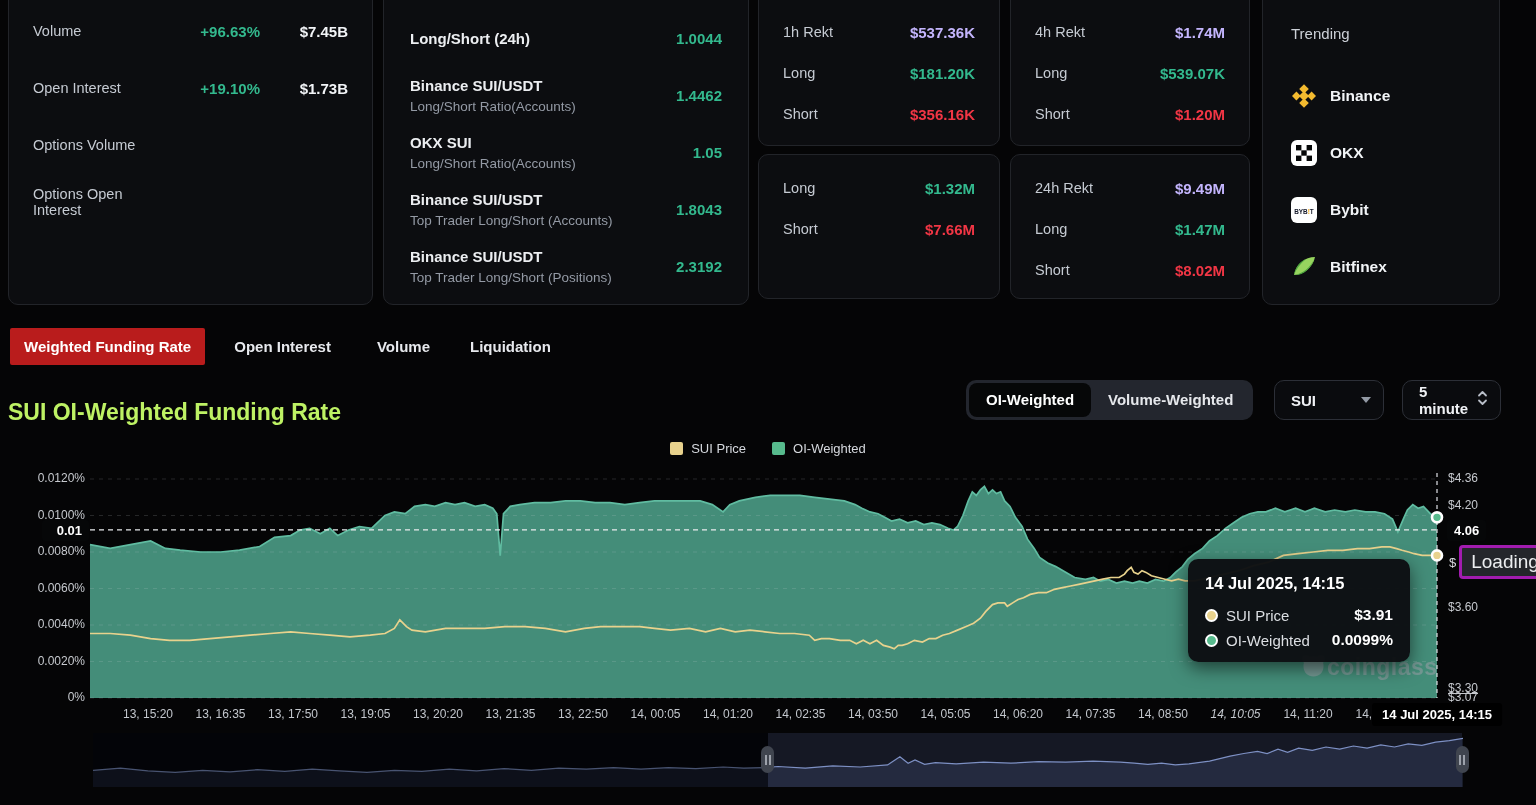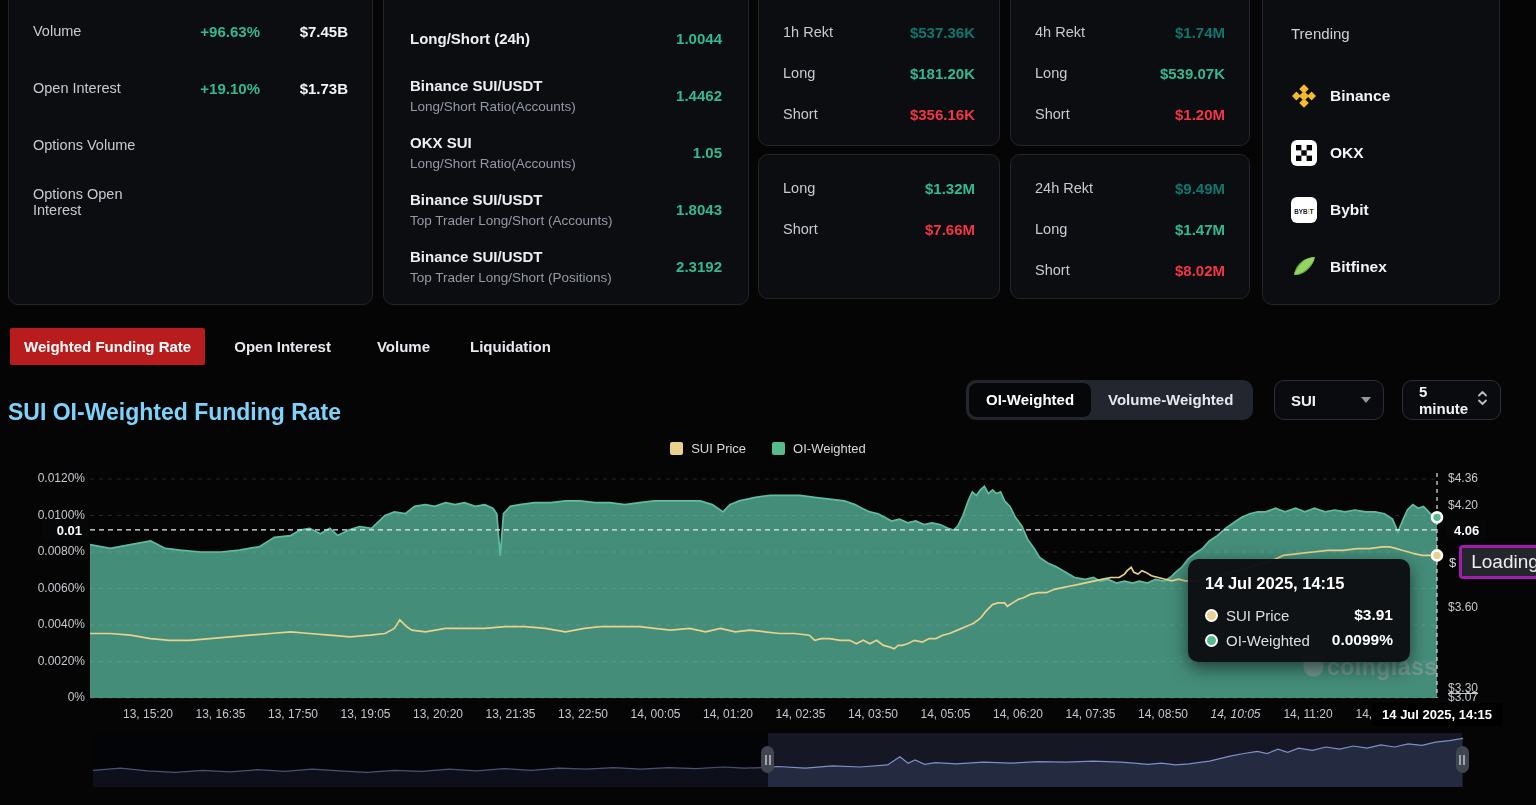--- a/index.html
+++ b/index.html
@@ -23,38 +23,38 @@
   .ratio-value{font-weight:bold;font-size:15px;color:#33b98e;}
 
   
   .rekt-card{position:absolute;background:#0c0d10;border:1px solid #222429;border-radius:10px;box-sizing:border-box;}
   #rekt-0{left:758px;top:-26px;width:242px;height:172px;padding-top:45px;}
   #rekt-1{left:1010px;top:-26px;width:240px;height:172px;padding-top:45px;}
   #rekt-2{left:758px;top:154px;width:242px;height:145px;padding-top:21px;}
   #rekt-3{left:1010px;top:154px;width:240px;height:145px;padding-top:21px;}
   .rekt-row{display:flex;align-items:center;height:24px;margin-bottom:17px;padding:0 24px;}
   .rekt-label{flex:1;color:#c6cbd3;font-size:14.5px;}
-  .rekt-total{font-weight:bold;color:#0f766e;font-size:15px;}
+  .rekt-total{font-weight:bold;color:#c4b5fd;font-size:15px;}
   .rekt-long{font-weight:bold;color:#33b98e;font-size:15px;}
   .rekt-short{font-weight:bold;color:#f23645;font-size:15px;}
 
   
   #trending-panel{left:1262px;top:-26px;width:238px;height:331px;padding:50px 28px 0;}
   .trend-title{font-size:15px;color:#cdd1d8;height:24px;margin-bottom:33px;}
   .trend-item{display:flex;align-items:center;height:28px;margin-bottom:29px;}
   .trend-icon{width:26px;height:26px;margin-right:13px;flex:none;}
   .trend-name{font-weight:bold;font-size:15.5px;color:#f2f4f7;}
 
   
   #tabs{position:absolute;left:10px;top:328px;display:flex;align-items:center;height:37px;}
   .tab{font-weight:bold;font-size:15px;color:#e7e9ed;cursor:pointer;white-space:nowrap;}
   .tab.active{background:#b91c1c;border-radius:2px;height:37px;line-height:37px;padding:0 14px;color:#fff;}
   .tab.t1{margin-left:29px;} .tab.t2{margin-left:46px;} .tab.t3{margin-left:40px;}
 
-  #chart-title{position:absolute;left:8px;top:384px;font-size:23px;font-weight:bold;color:#7dd3fc;}
+  #chart-title{position:absolute;left:8px;top:384px;font-size:23px;font-weight:bold;color:#bef264;}
 
   
   #seg{position:absolute;left:966px;top:380px;height:40px;background:#23262e;border-radius:10px;
        display:flex;align-items:center;padding:3px;box-sizing:border-box;}
   .seg-btn{height:34px;line-height:34px;padding:0 17px;font-size:15px;font-weight:bold;color:#e6e8ec;border-radius:8px;cursor:pointer;white-space:nowrap;}
   .seg-btn.active{background:#060708;color:#fff;}
   .select{position:absolute;top:380px;height:40px;background:#0a0b0e;border:1px solid #2c2f37;border-radius:10px;
           display:flex;align-items:center;justify-content:space-between;box-sizing:border-box;padding:0 12px 0 16px;cursor:pointer;}
   #select-symbol{left:1274px;width:110px;}
   #select-interval{left:1402px;width:99px;}

